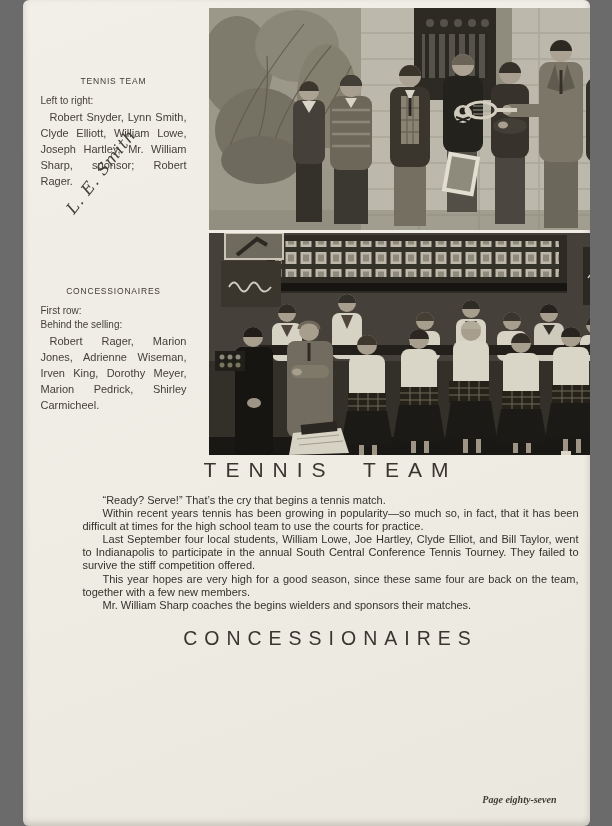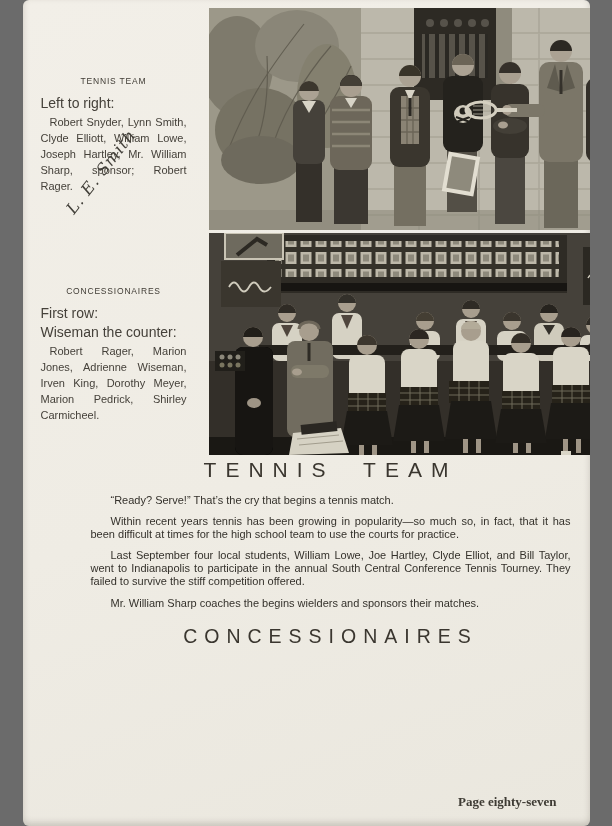--- a/index.html
+++ b/index.html
@@ -8,64 +8,64 @@
     background:linear-gradient(160deg,#f2efe8 0%,#efece4 55%,#eae7de 100%);
     font-family:"Liberation Sans",sans-serif;color:#33302a;overflow:hidden;
     box-shadow:inset 0 -3px 6px rgba(90,85,70,.25);
     border-radius:6px;
   }
   
   .cap-block{position:absolute;left:18px;width:146px;color:#45413a;}
   .tennis-cap{top:76px;}
   .conc-cap{top:286px;}
   .cap-title{text-align:center;font-size:8.5px;letter-spacing:.8px;margin-bottom:9px;color:#3f3b34;}
-  .cap-label{font-size:14px;margin-bottom:3px;}
+  .cap-label{font-size:10px;margin-bottom:3px;}
   .cap-names{font-size:11px;line-height:16px;text-align:justify;text-indent:9px;margin-bottom:9px;}
   .signature{
     position:absolute;left:22px;top:162px;width:112px;text-align:center;
     font-family:"DejaVu Serif",serif;font-style:italic;font-size:16px;letter-spacing:1px;
     color:#43403a;transform:rotate(-52deg);
   }
   
   figure{margin:0;position:absolute;padding:0;}
   .photo1{left:186px;top:8px;width:412px;height:222px;}
   .photo2{left:186px;top:233px;width:412px;height:222px;}
   figure svg{display:block;width:100%;height:100%;}
   
   .main{position:absolute;left:60px;top:458px;width:496px;}
   .article-heading{
     font-size:21px;font-weight:normal;letter-spacing:9px;word-spacing:14px;
     text-align:center;margin:0 0 12px 0;color:#3a362f;
   }
   .article-heading.second{font-size:19.5px;letter-spacing:7px;word-spacing:0;margin:15px 0 9px 0;}
-  .body-par{font-size:11px;line-height:13.1px;margin:8px;text-align:justify;text-indent:20px;color:#34312b;}
+  .body-par{font-size:11px;line-height:13.1px;margin:0;text-align:justify;text-indent:20px;color:#34312b;}
   
   .page-number{
     position:absolute;right:33px;top:794px;
-    font-family:"Liberation Serif",serif;font-weight:bold;
-    font-size:13px;color:#3e3b34;
+    font-family:"Liberation Serif",serif;font-style:italic;font-weight:bold;
+    font-size:10px;color:#3e3b34;
   }
 </style>
 </head>
 <body>
 
 <div class="page">
 
   <div class="cap-block tennis-cap">
     <div class="cap-title">TENNIS TEAM</div>
     <div class="cap-label">Left to right:</div>
     <div class="cap-names">Robert Snyder, Lynn Smith, Clyde Elliott, William Lowe, Joseph Hartley, Mr. William Sharp, sponsor; Robert Rager.</div>
   </div>
 
   <div class="signature">L. E. Smith</div>
 
   <div class="cap-block conc-cap">
     <div class="cap-title">CONCESSIONAIRES</div>
     <div class="cap-label">First row:</div>
-    <div class="cap-label">Wiseman the counter:</div>
+    <div class="cap-label">Behind the selling:</div>
     <div class="cap-names">Robert Rager, Marion Jones, Adrienne Wiseman, Irven King, Dorothy Meyer, Marion Pedrick, Shirley Carmicheel.</div>
   </div>
 
   <figure class="photo1">
     <svg viewBox="0 0 412 222" preserveAspectRatio="none" role="img">
       <defs>
         <pattern id="stone" width="60" height="26" patternUnits="userSpaceOnUse">
           <rect width="60" height="26" fill="#bcb8ab"></rect>
           <path d="M0 25h60M30 0v25" stroke="#a9a597" stroke-width="1.4" fill="none"></path>
         </pattern>
@@ -337,19 +337,20 @@
       </g>
       <path d="M400 192 q12 -24 5 -46" stroke="#b7b2a2" stroke-width="5" fill="none"></path>
     </svg>
   </figure>
 
   <main class="main">
     <h1 class="article-heading">TENNIS TEAM</h1>
     <p class="body-par">“Ready?  Serve!”  That’s the cry that begins a tennis match.</p>
     <p class="body-par">Within recent years tennis has been growing in popularity—so much so, in fact, that it has been difficult at times for the high school team to use the courts for practice.</p>
     <p class="body-par">Last September four local students, William Lowe, Joe Hartley, Clyde Elliot, and Bill Taylor, went to Indianapolis to participate in the annual South Central Conference Tennis Tourney.  They failed to survive the stiff competition offered.</p>
+    <p class="body-par">This year hopes are very high for a good season, since these same four are back on the team, together with a few new members.</p>
     <p class="body-par">Mr. William Sharp coaches the begins wielders and sponsors their matches.</p>
 
     <h1 class="article-heading second">CONCESSIONAIRES</h1>
   </main>
 
   <div class="page-number">Page eighty-seven</div>
 </div>
 
 </body></html>

